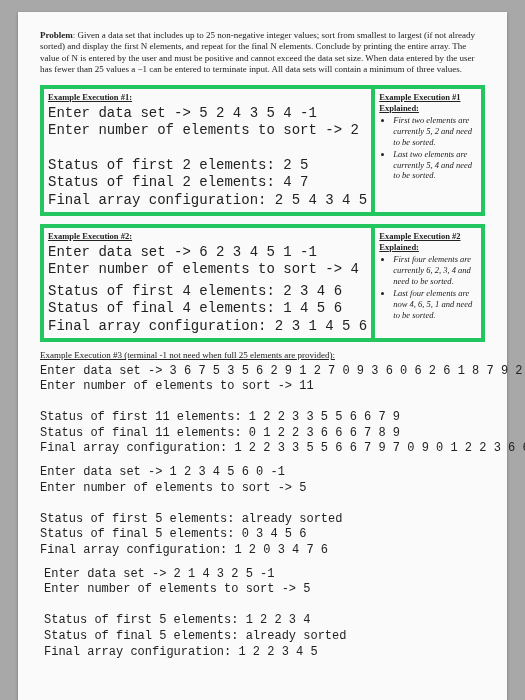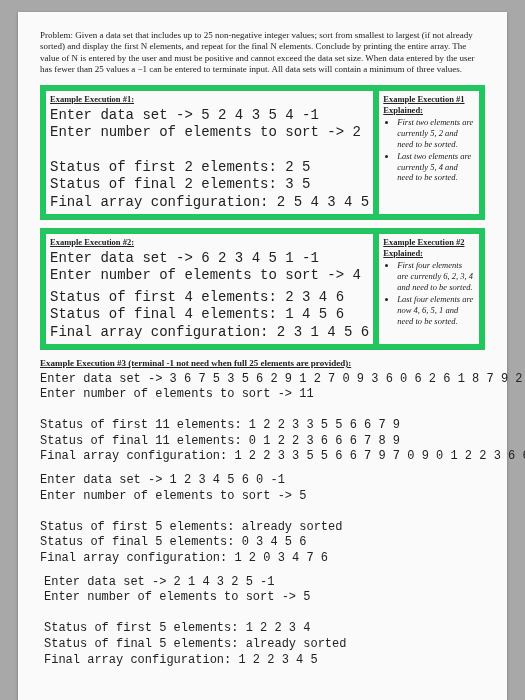--- a/index.html
+++ b/index.html
@@ -17,28 +17,28 @@
     padding: 18px 22px 60px 22px;
     min-height: 660px;
     box-shadow: 0 1px 3px rgba(0,0,0,0.3);
     font-size: 9px;
     line-height: 1.25;
     color: #222;
   }
   .problem {
     margin-bottom: 10px;
   }
-  .problem b { font-weight: normal; }
+  .problem b { font-weight: bold; }
   table.execpair {
     border-collapse: collapse;
     width: 100%;
     margin-bottom: 8px;
   }
   table.execpair td {
-    border: 6px solid #22c55e;
+    border: 4px solid #22c55e;
     vertical-align: top;
     padding: 3px 4px;
     font-size: 8.5px;
   }
   table.execpair td.left { width: 52%; }
   table.execpair td.right { width: 48%; }
   .exhead { font-weight: bold; text-decoration: underline; margin-bottom: 2px; }
   .mono {
     font-family: "Courier New", monospace;
     font-size: 14px;
@@ -52,21 +52,21 @@
     line-height: 1.3;
     margin: 2px 0 8px 0;
   }
   ul.expl {
     margin: 2px 0 0 0;
     padding-left: 14px;
     font-style: italic;
   }
   ul.expl li { margin-bottom: 2px; }
   .sechead {
-    font-weight: bold;
+    font-weight: normal;
     text-decoration: underline;
     margin-top: 6px;
   }
   .sub { margin-left: 4px; }
 </style>
 </head>
 <body>
 
 <div class="page">
 
@@ -75,21 +75,21 @@
   </div>
 
   <table class="execpair">
     <tbody>
         <tr>
       <td class="left">
         <div class="exhead">Example Execution #1:</div>
         <div class="mono">Enter data set -&gt; 5 2 4 3 5 4 -1</div>
         <div class="mono">Enter number of elements to sort -&gt; 2</div>
         <div class="mono" style="margin-top:17px">Status of first 2 elements: 2 5</div>
-        <div class="mono">Status of final 2 elements: 3 5</div>
+        <div class="mono">Status of final 2 elements: 4 7</div>
         <div class="mono">Final array configuration: 2 5 4 3 4 5</div>
       </td>
       <td class="right">
         <div class="exhead">Example Execution #1 Explained:</div>
         <ul class="expl">
           <li>First two elements are currently 5, 2 and need to be sorted.</li>
           <li>Last two elements are currently 5, 4 and need to be sorted.</li>
         </ul>
       </td>
     </tr>

